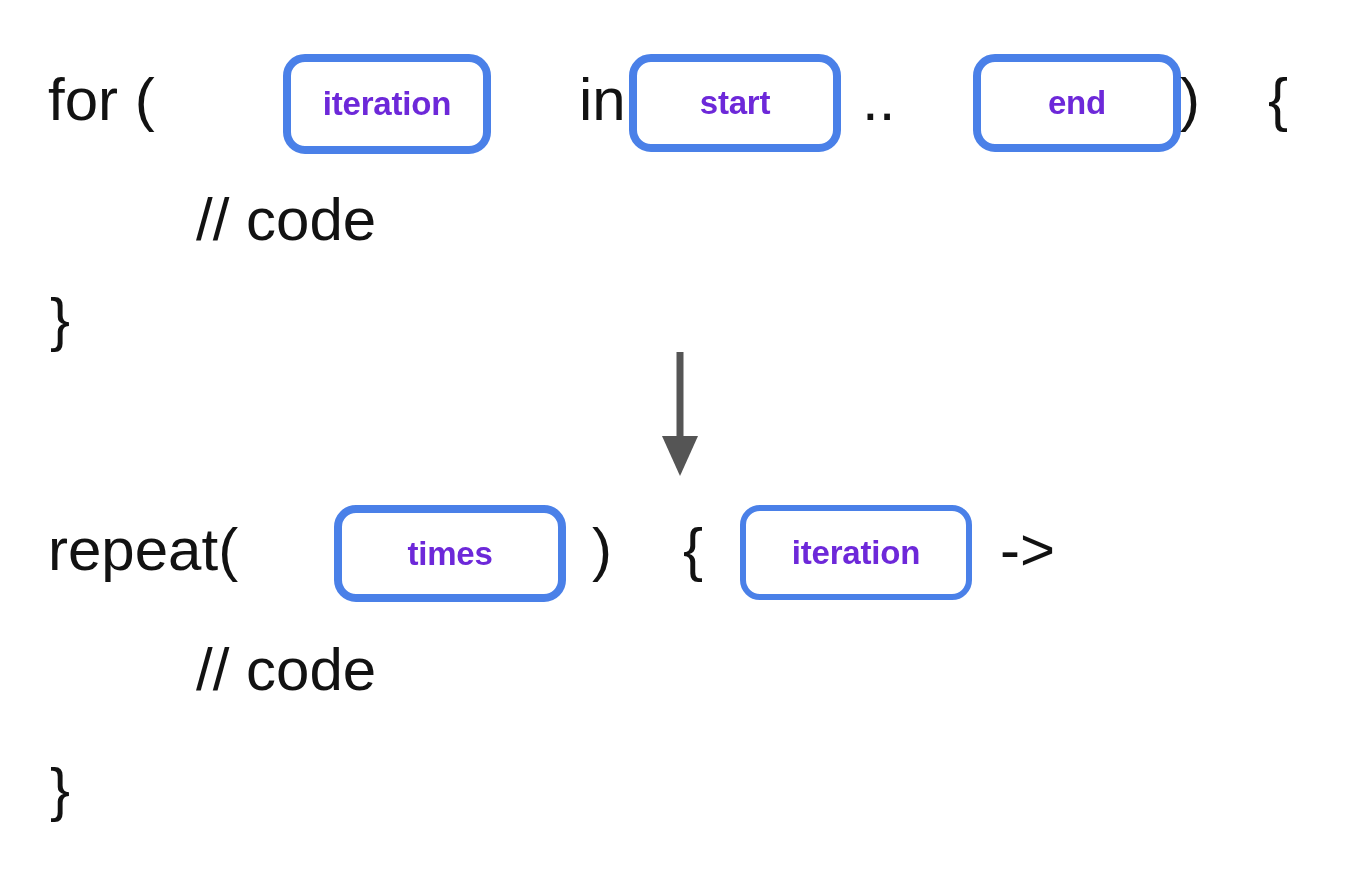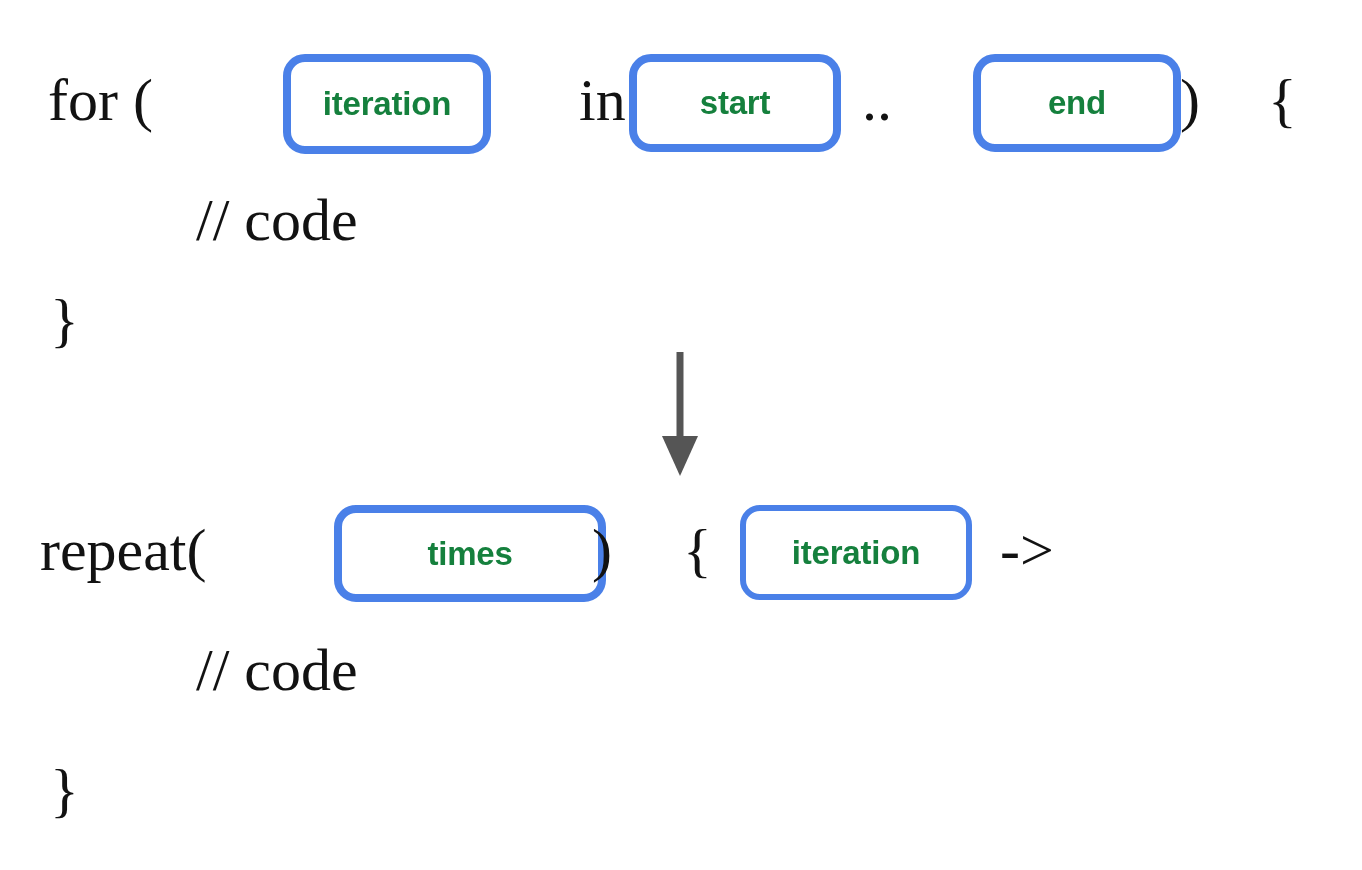--- a/index.html
+++ b/index.html
@@ -20,60 +20,60 @@
     position: absolute;
     left: 0; top: 0;
     width: 1362px;
     height: 870px;
   }
 
   
   .code-line {
     position: absolute;
     white-space: pre;
-    font-family: Liberation Serif, serif;
+    font-family: Liberation Sans, sans-serif;
     font-weight: 400;
     font-size: 60px;
     line-height: 1;
     color: #121212;
     letter-spacing: 0px;
     text-align: right;
   }
 
   .line-for      { left: 48px;  top: 70px;  }
   .line-in       { left: 555px; top: 70px; margin-left: 24px;  }
   .line-dots     { left: 862px; top: 70px;  }
   .line-closeb   { left: 1180px;top: 70px;  }
   .line-openbr   { left: 1268px;top: 70px;  }
 
   .line-code-1   { left: 196px; top: 190px; }
   .line-brace-1  { left: 50px;  top: 290px; }
 
-  .line-repeat   { left: 40px;  top: 520px; }
+  .line-repeat   { left: 48px;  top: 520px; }
   .line-paren-2  { left: 592px; top: 520px; }
   .line-brace-2  { left: 683px; top: 520px; }
   .line-arrow-2  { left: 1000px;top: 520px; }
 
   .line-code-2   { left: 196px; top: 640px; }
   .line-brace-3  { left: 50px;  top: 760px; }
 
   
   .pill {
     position: absolute;
     box-sizing: border-box;
     background: #ffffff;
     border-style: solid;
     border-color: #4a80e8;
     border-radius: 22px;
     display: flex;
     align-items: center;
     justify-content: center;
     font-family: "Liberation Sans", sans-serif;
     font-weight: 700;
-    color: #15803d;
+    color: #6d28d9;
     letter-spacing: -0.2px;
   }
 
   .pill-iteration-1 {
     left: 283px;  top: 54px;
     width: 208px; height: 100px;
     border-width: 8px;
     font-size: 33px;
   }
   .pill-start {
@@ -83,21 +83,21 @@
     font-size: 33px;
   }
   .pill-end {
     left: 973px;  top: 54px;
     width: 208px; height: 98px;
     border-width: 8px;
     font-size: 33px;
   }
   .pill-times {
     left: 334px;  top: 505px;
-    width: 272px; height: 97px;
+    width: 232px; height: 97px;
     border-width: 8px;
     font-size: 33px;
   }
   .pill-iteration-2 {
     left: 740px;  top: 505px;
     width: 232px; height: 95px;
     border-width: 6px;
     border-radius: 20px;
     font-size: 33px;
   }

